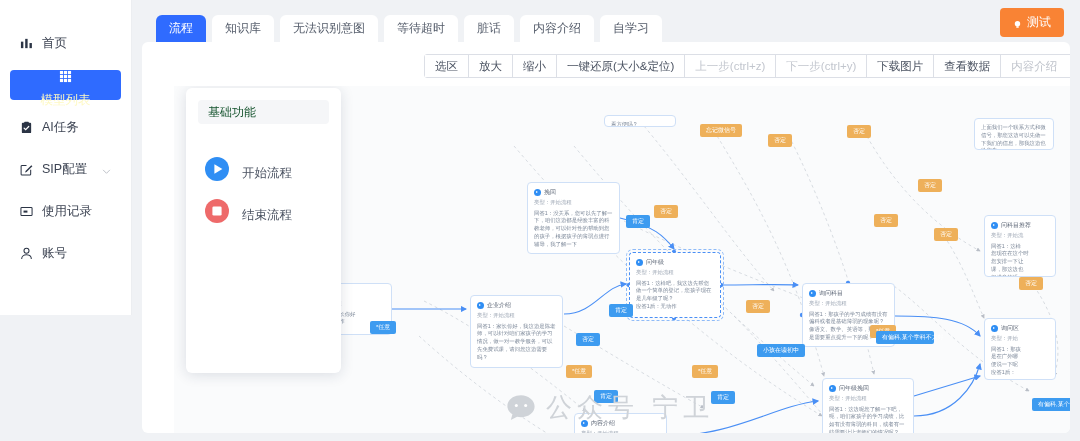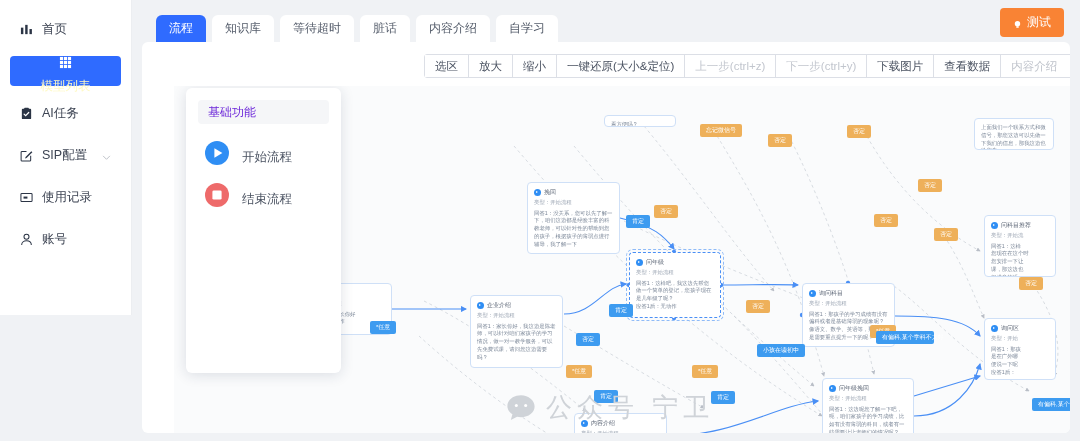--- a/index.html
+++ b/index.html
@@ -7,21 +7,21 @@
   body {
     width:1080px; height:441px; overflow:hidden;
     font-family:"Liberation Sans","DejaVu Sans",sans-serif;
     background:#f0f2f5; font-size:12px; color:#333;
   }
   .app { display:flex; width:1080px; height:441px; }
 
   
   .sidebar {
     width:132px; flex:0 0 132px; background:#fff; height:315px;
-    padding-top:14px; border-right:1px solid #eceef1;
+    padding-top:28px; border-right:1px solid #eceef1;
   }
   .side-item {
     display:flex; align-items:center; gap:9px;
     height:30px; margin:0 10px 12px 10px; padding:0 10px;
     border-radius:4px; color:#3d4453; font-size:12.5px; cursor:pointer;
     position:relative;
   }
   .side-item.active { background:#2f6bff; color:#fef9c3;flex-direction:column; }
   .side-ico { width:13px; height:13px; flex:0 0 13px; display:block; }
   .side-ico svg { display:block; }
@@ -77,21 +77,21 @@
 
   
   .palette {
     position:absolute; left:12px; top:2px; width:155px; height:285px;
     background:#fff; border-radius:6px; z-index:40;
     box-shadow:0 2px 14px rgba(25,40,80,.14); padding:12px;
   }
   .pal-head {
     background:#f5f6f8; border-radius:4px; height:24px;
     display:flex; align-items:center; padding:0 10px;
-    font-size:12px; color:#6d28d9; margin-bottom:0;
+    font-size:12px; color:#14532d; margin-bottom:16px;
   }
   .pal-item { display:flex; align-items:flex-end; gap:12px; height:42px; padding-left:6px; cursor:pointer; }
   .pal-ico { width:26px; height:26px; flex:0 0 26px; }
   .pal-lb { font-size:12.5px; color:#4a5261; }
 
   
   .node {
     position:absolute; background:#fff; border:1px solid #cfe0f7;
     border-radius:4px; padding:5px 6px; box-sizing:border-box;
     font-size:5.6px; line-height:1.45; color:#7b8798; overflow:hidden;
@@ -206,20 +206,21 @@
       </span>
       <span>账号</span>
     </div>
   </nav>
 
   <div class="main">
 
     <div class="tabbar">
       <div class="tab active">流程</div>
       <div class="tab">知识库</div>
+      <div class="tab">无法识别意图</div>
       <div class="tab">等待超时</div>
       <div class="tab">脏话</div>
       <div class="tab">内容介绍</div>
       <div class="tab">自学习</div>
 
       <button class="test-btn">
         <span class="bulb">
           <svg viewBox="0 0 10 10" width="9" height="9">
               <circle cx="5" cy="4.2" r="3" fill="#fff"></circle>
               <rect x="3.6" y="7" width="2.8" height="1.6" rx="0.6" fill="#fff"></rect>

